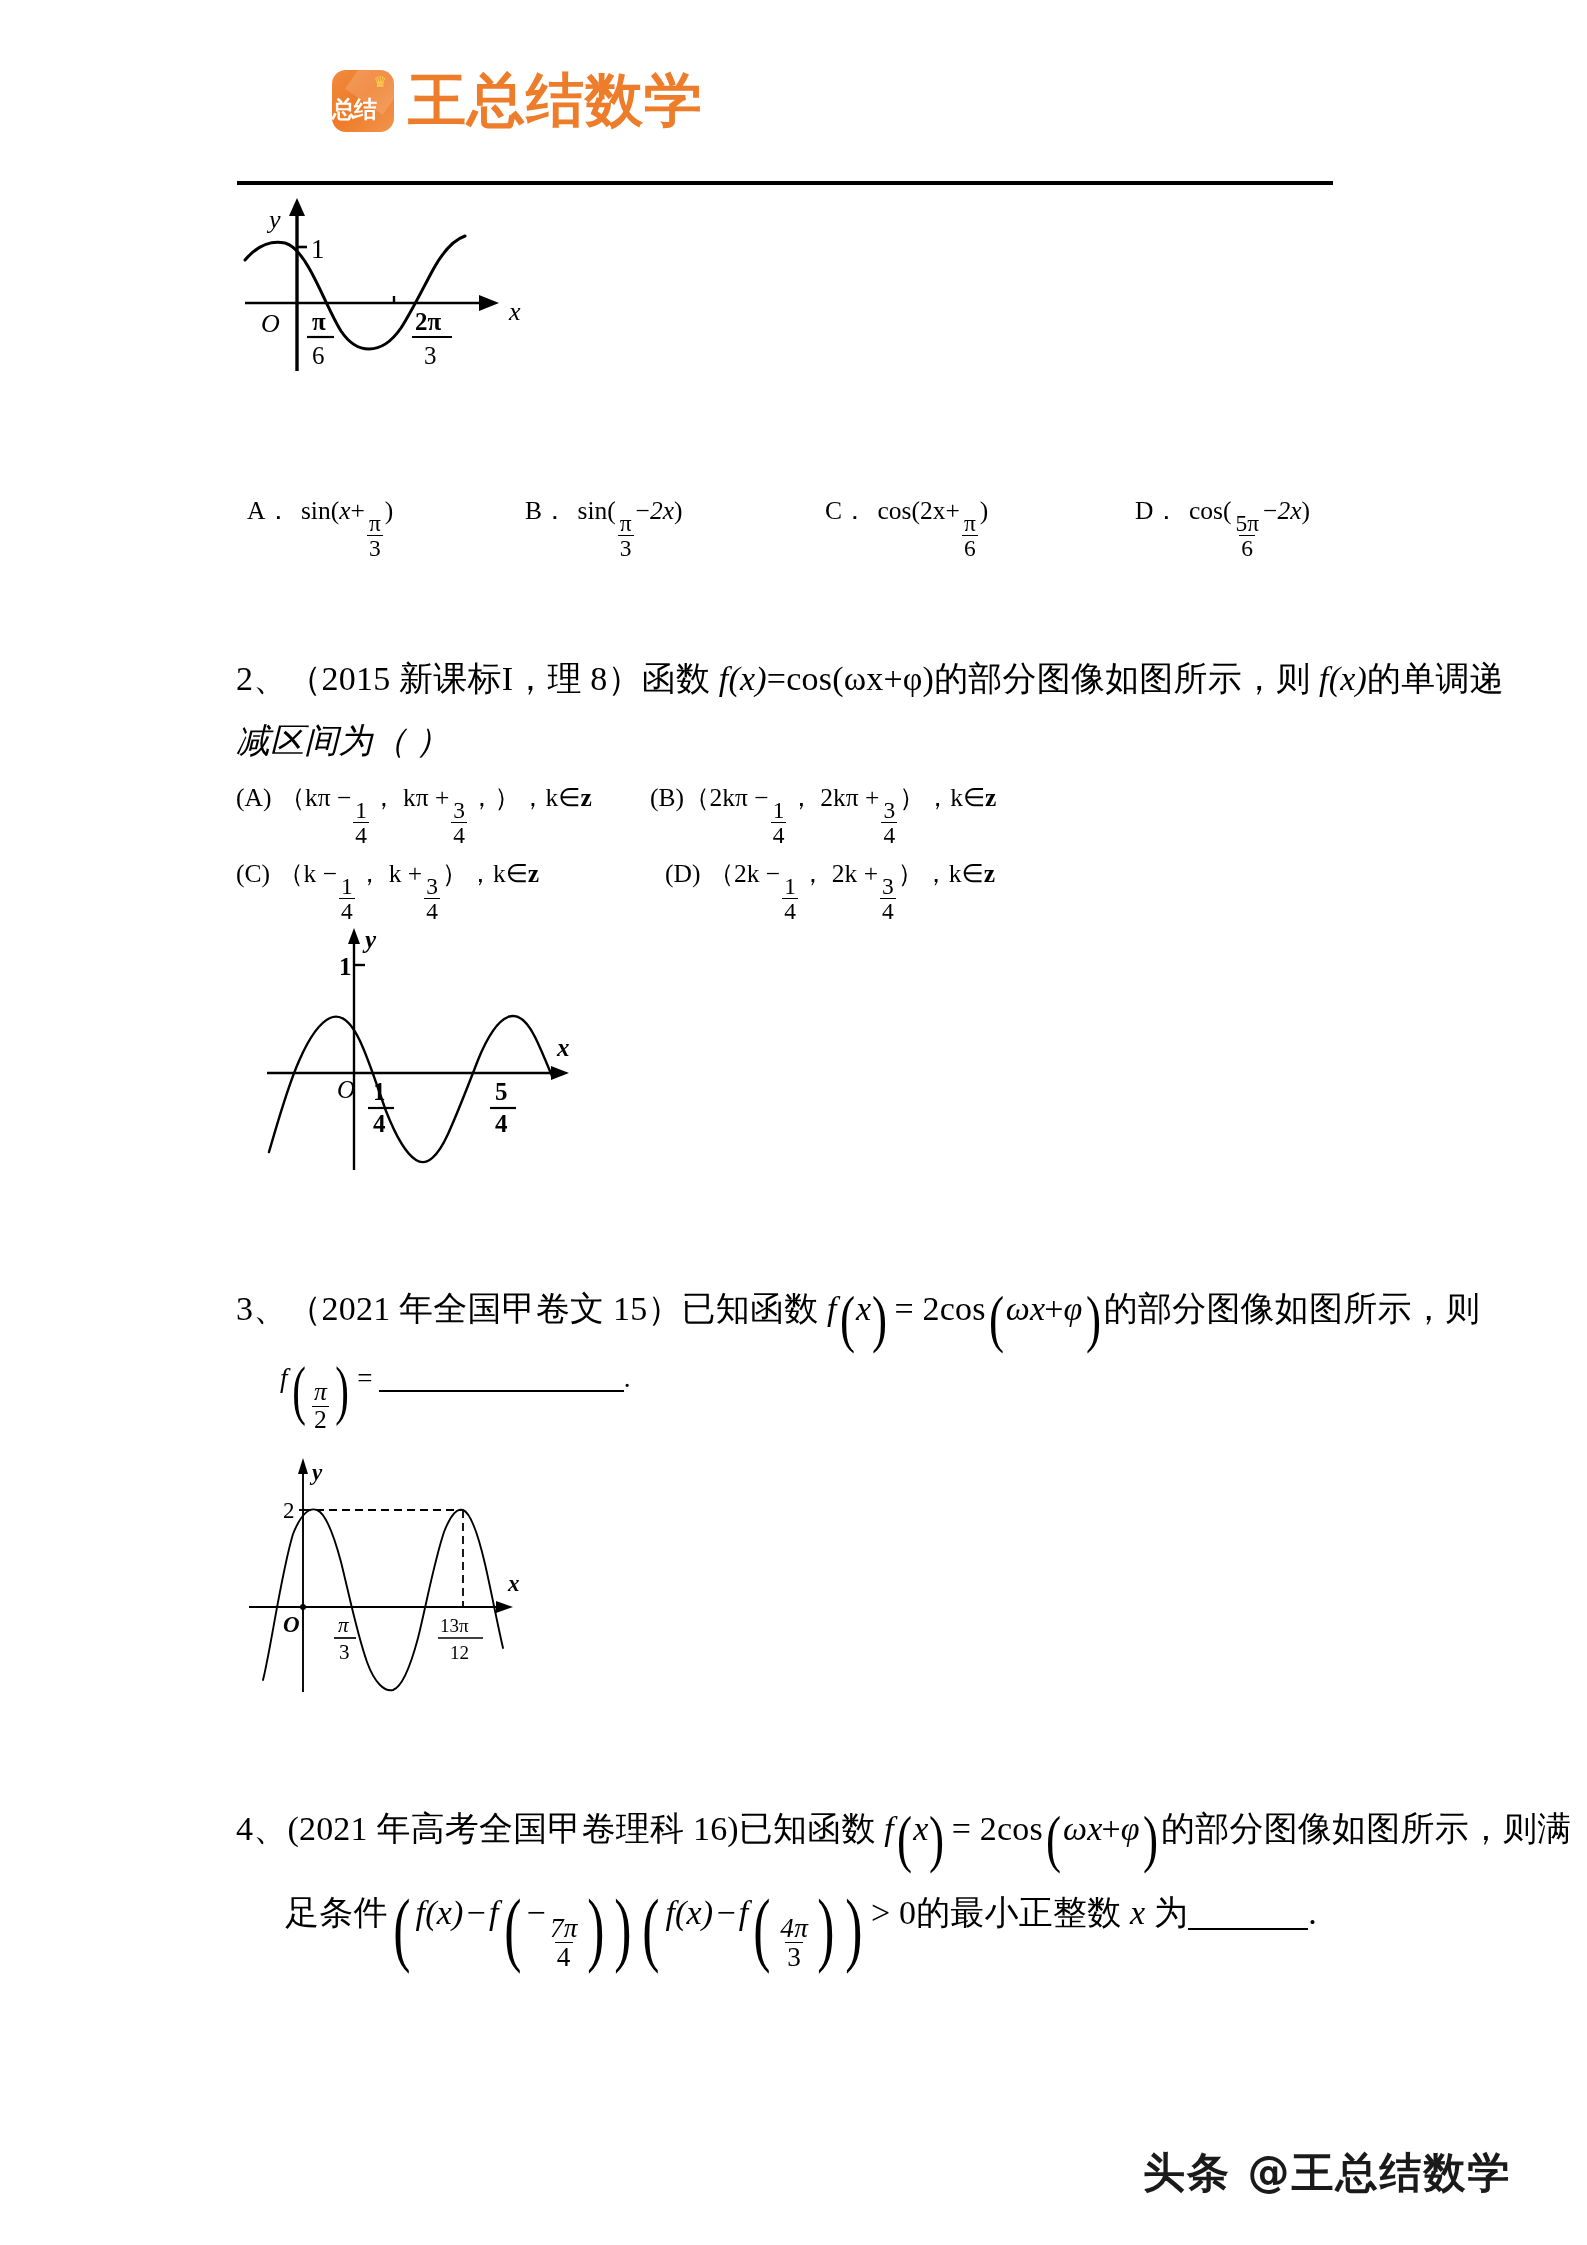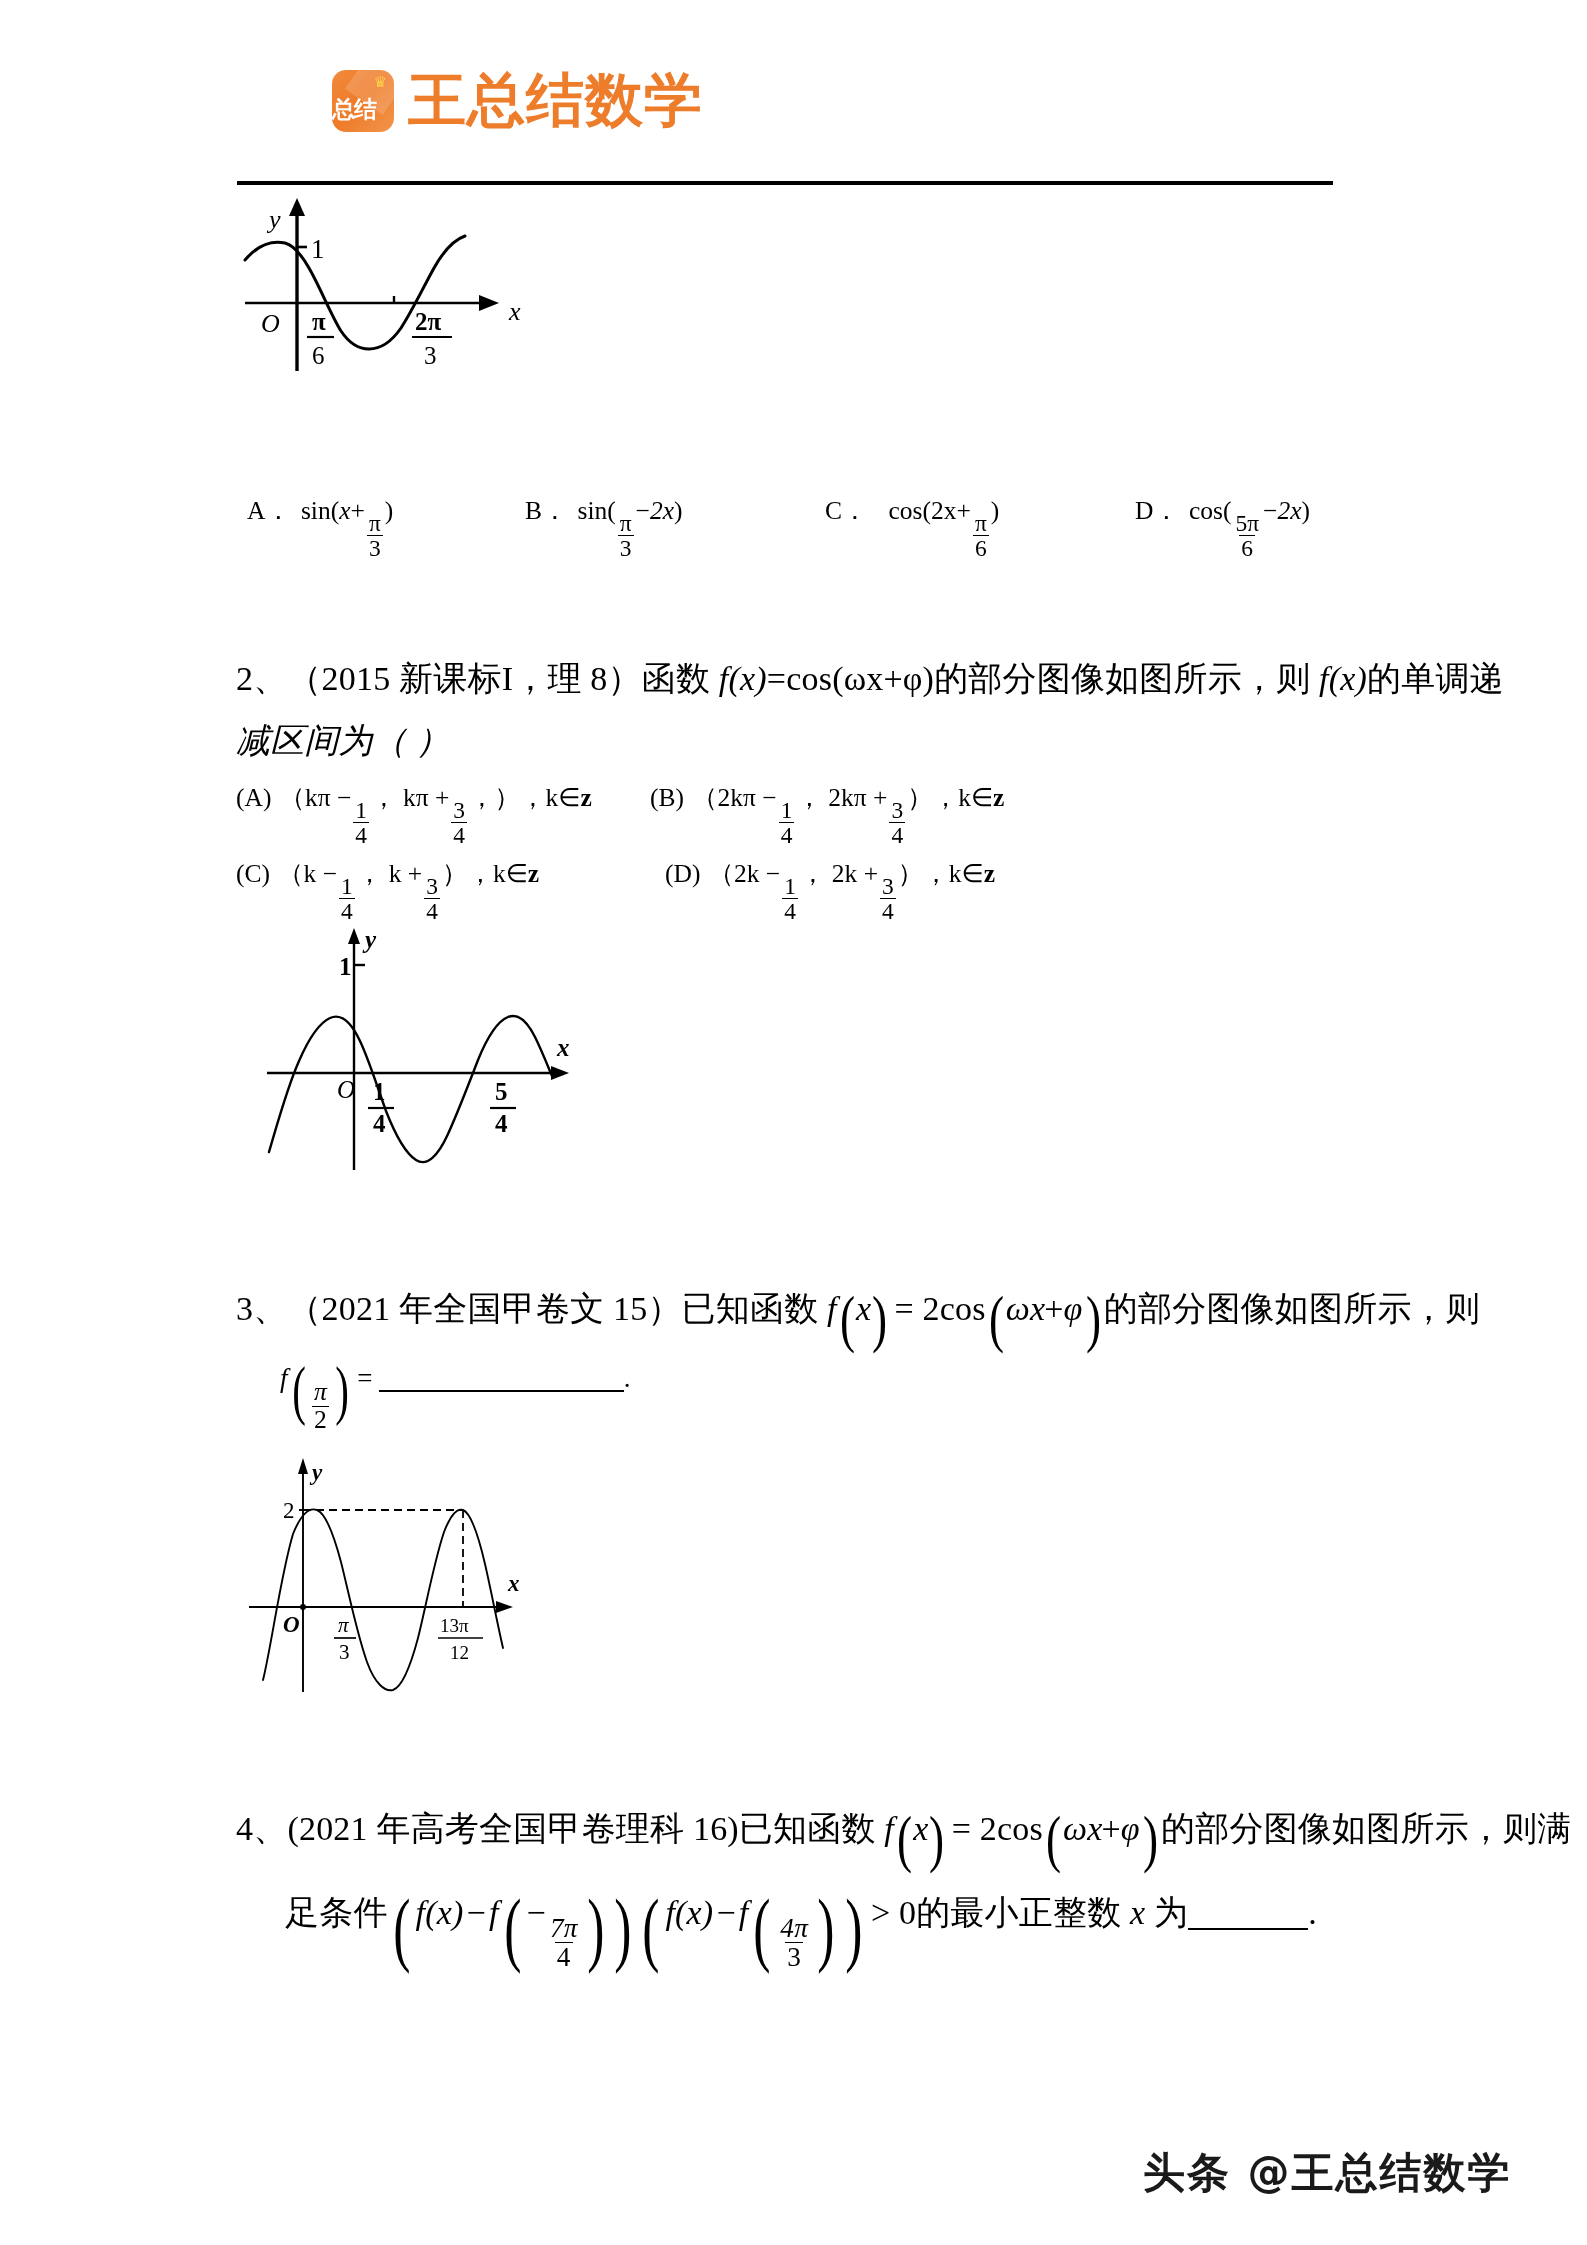--- a/index.html
+++ b/index.html
@@ -235,21 +235,21 @@
   <span class="cell" style="margin-left:10px;">
     <span class="upr">sin(</span><span class="frac">
         <span class="num">π</span>
         <span class="den">3</span>
       </span><span>−</span><span class="mi">2x</span><span>)</span>
   </span>
 </div>
 
 <div class="optrow" style="left:825px; top:493px;">
   <span class="cell">C．</span>
-  <span class="cell" style="margin-left:21px;">
+  <span class="cell" style="margin-left:10px;">
     <span class="upr">cos(2x</span><span>+</span><span class="frac">
         <span class="num">π</span>
         <span class="den">6</span>
       </span><span>)</span>
   </span>
 </div>
 
 <div class="optrow" style="left:1135px; top:493px;">
   <span class="cell">D．</span>
   <span class="cell" style="margin-left:10px;">
@@ -273,21 +273,21 @@
         <span class="den">4</span>
       </span><span>，  kπ +</span><span class="frac">
         <span class="num">3</span>
         <span class="den">4</span>
       </span><span>，），k∈</span><span class="bf">z</span>
   </span>
 </div>
 
 <div class="optrow" style="left:650px; top:780px;">
   <span class="cell">(B)</span>
-  <span class="cell" style="margin-left:8px;">
+  <span class="cell" style="">
     <span>（2kπ −</span><span class="frac">
         <span class="num">1</span>
         <span class="den">4</span>
       </span><span>，  2kπ +</span><span class="frac">
         <span class="num">3</span>
         <span class="den">4</span>
       </span><span>），k∈</span><span class="bf">z</span>
   </span>
 </div>
 

